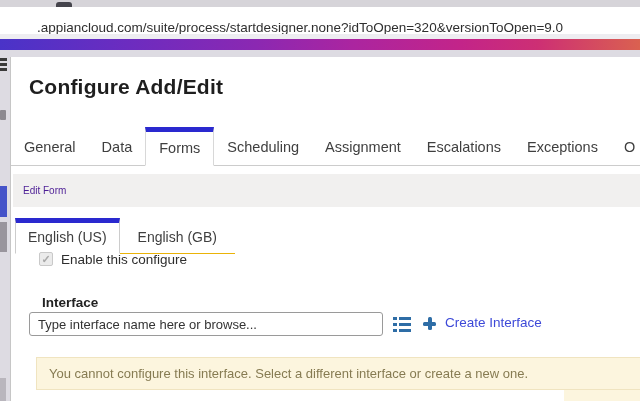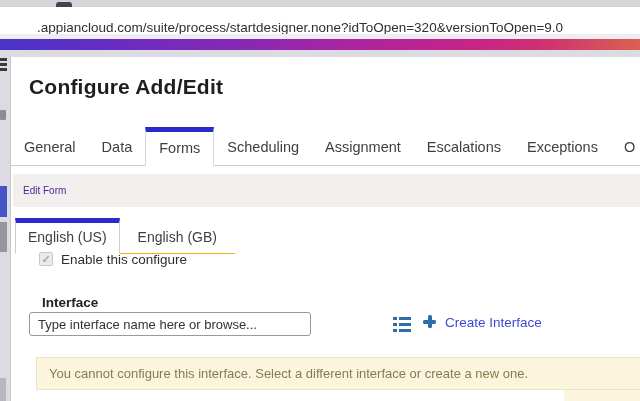--- a/index.html
+++ b/index.html
@@ -47,25 +47,25 @@
   .langtab.inactive { padding:0 18px; }
 
   
   .cb-row { left:28px; top:193px; height:18px; display:flex; align-items:center; }
   .checkbox { width:14px; height:14px; background:#ebebeb; border:1px solid #c9c9c9; border-radius:2px;
     color:#a9a9a9; font-size:11px; line-height:12px; text-align:center; font-weight:700; }
   .cb-label { margin-left:8px; font-size:13.5px; color:#2e2e2e; }
 
   
   .field-label { left:31px; top:238px; font-size:13.5px; font-weight:700; color:#222222; }
-  .iface-input { left:18px; top:255px; width:282px; height:24px; border:1px solid #9a9a9a; border-radius:3px;
+  .iface-input { left:18px; top:255px; width:354px; height:24px; border:1px solid #9a9a9a; border-radius:3px;
     font-size:13px; color:#333333; padding:0 8px; font-family:"Liberation Sans", sans-serif; background:#fff; }
   .iface-input::placeholder { color:#333333; opacity:1; }
   .browse-icon { left:382px; top:259px; width:18px; height:16px; cursor:pointer; }
-  .create-link { left:412px; top:258px; display:flex; align-items:flex-start; cursor:pointer; }
+  .create-link { left:412px; top:258px; display:flex; align-items:flex-end; cursor:pointer; }
   .plus-icon { width:13px; height:13px; position:relative; }
   .plus-icon::before, .plus-icon::after { content:""; position:absolute; background:#2e6da6; border-radius:1.5px; }
   .plus-icon::before { left:4.5px; top:0; width:4px; height:13px; }
   .plus-icon::after { left:0; top:4.5px; width:13px; height:4px; }
   .create-label { margin-left:9px; font-size:13.5px; color:#3d49d8; }
 
   
   .warning { left:25px; top:300px; width:635px; height:33px; background:#fcf5de; border:1px solid #f0e4c0;
     font-size:13px; color:#867b52; line-height:31px; padding:0 12px; white-space:nowrap; overflow:hidden; }
   .warning-patch { left:553px; top:333px; width:80px; height:11px; background:#fcf5de; }

